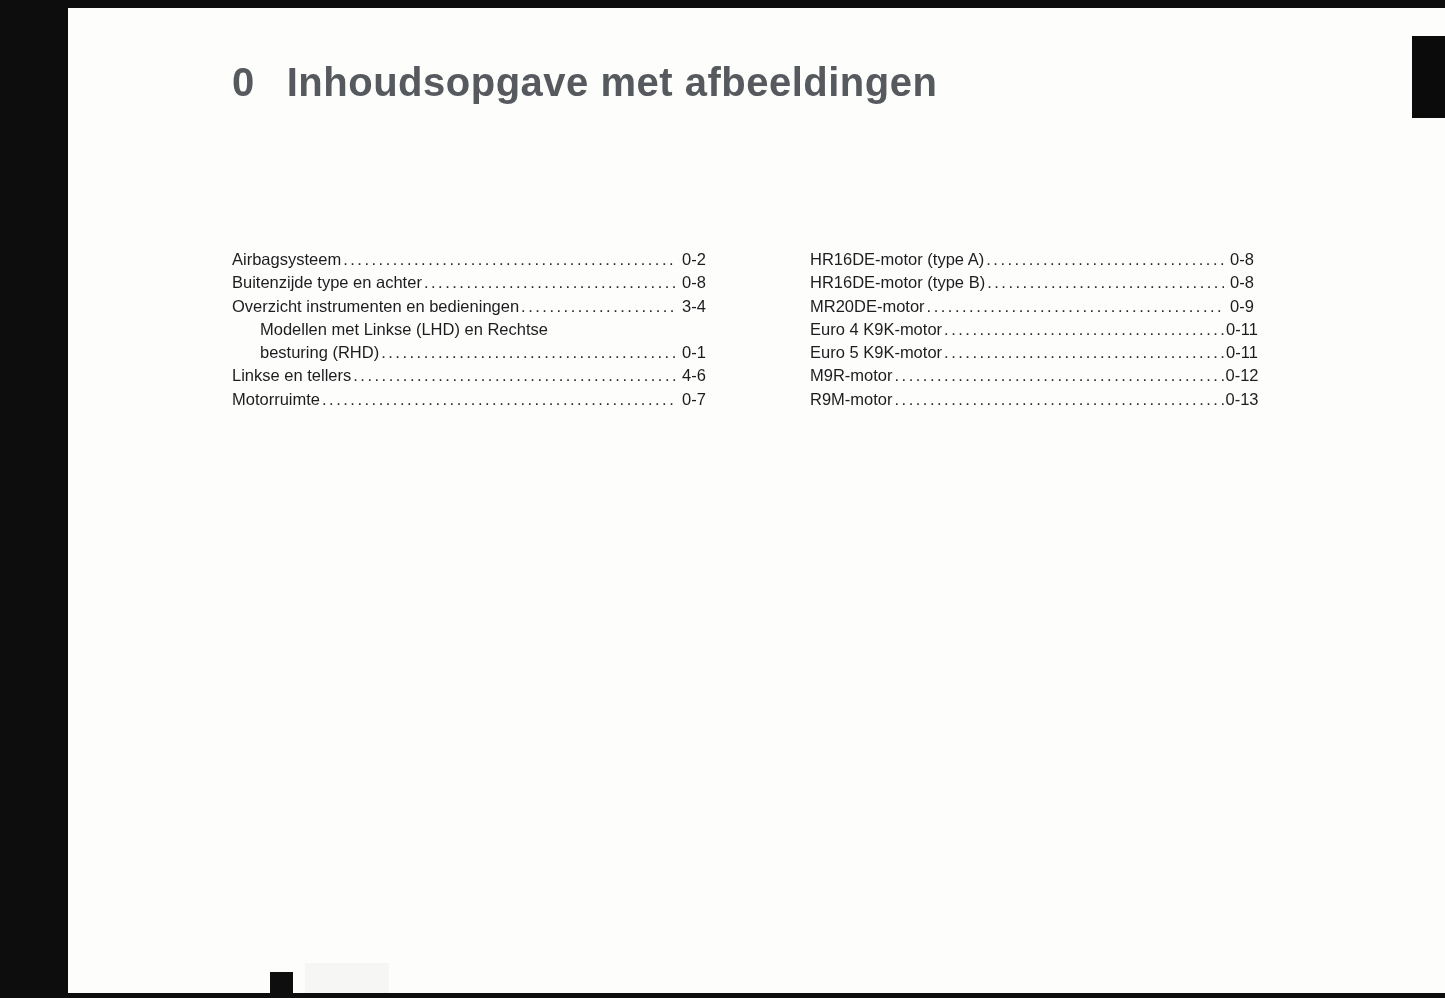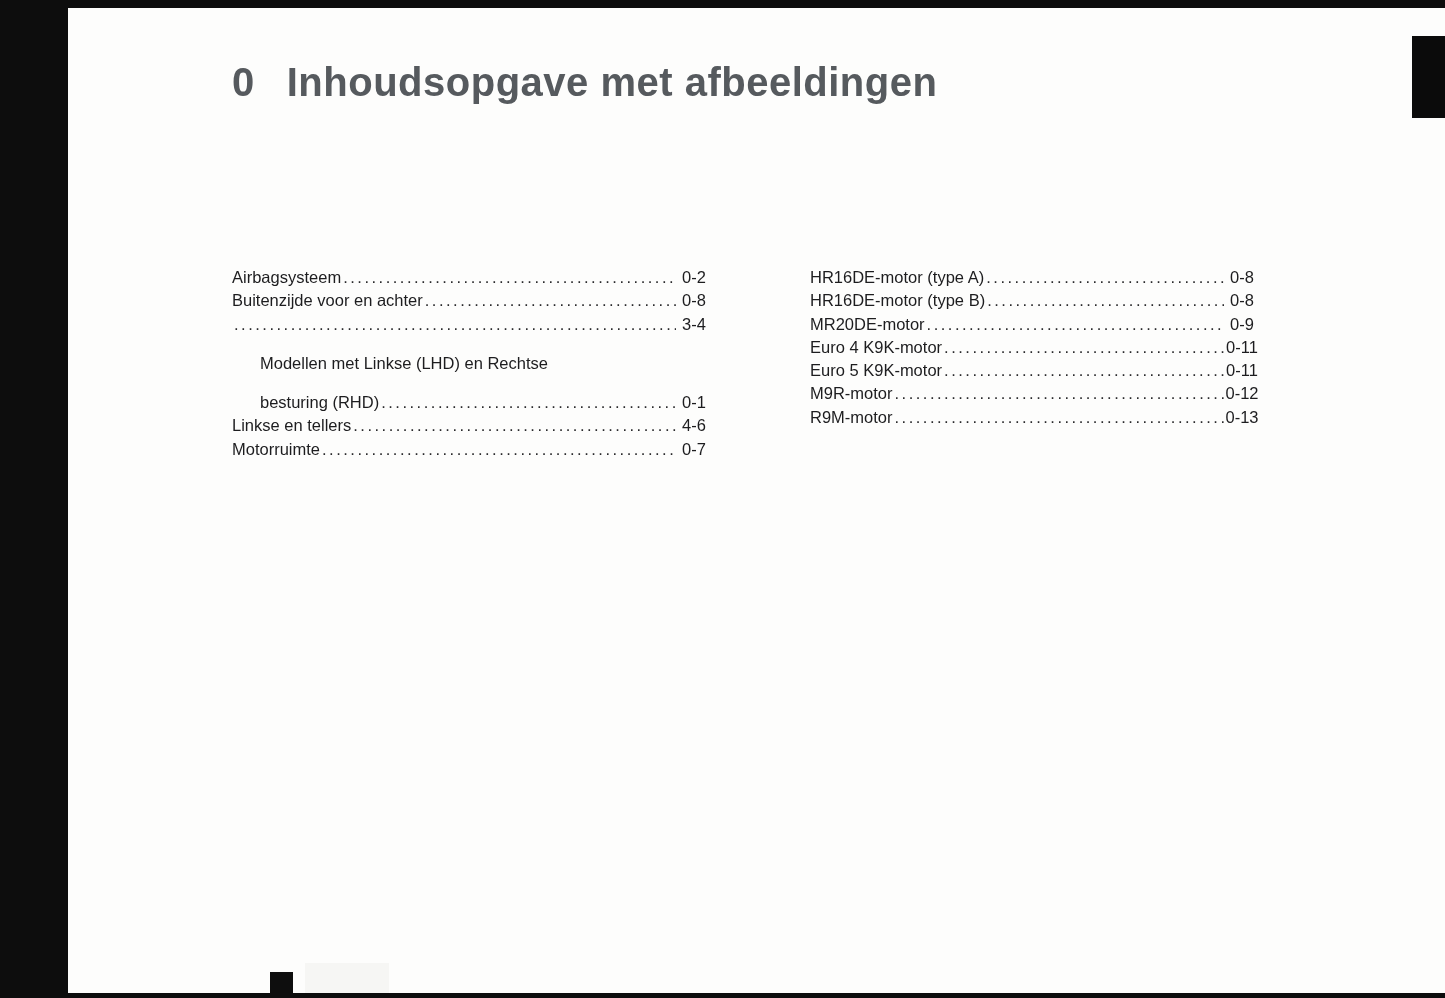--- a/index.html
+++ b/index.html
@@ -35,37 +35,37 @@
     gap: 32px;
     font-size: 40px;
     font-weight: bold;
     color: #565a5e;
     letter-spacing: 0.5px;
     white-space: nowrap;
   }
   .toc {
     position: absolute;
     left: 164px;
-    top: 258px;
+    top: 240px;
     width: 1196px;
     display: flex;
     column-gap: 98px;
     font-size: 16.5px;
     color: #1d1d1f;
   }
   .toc-col { display: flex; flex-direction: column; }
   .toc-col-left  { width: 480px; }
   .toc-col-right { width: 450px; }
   .toc-row {
     display: flex;
     align-items: baseline;
     line-height: 23.3px;
     white-space: nowrap;
   }
-  .toc-row.indent { padding-left: 28px; margin-top: 16px; }
+  .toc-row.indent { padding-left: 28px; }
   .toc-label { flex: none; }
   .dots {
     flex: 1;
     overflow: hidden;
     letter-spacing: 2.5px;
     padding: 0 3px 0 2px;
     color: #2a2a2c;
   }
   .toc-page {
     flex: none;
@@ -100,25 +100,26 @@
   </h1>
 
   <div class="toc">
     <div class="toc-col toc-col-left" id="toc-left">
         <div class="toc-row">
           <span class="toc-label">Airbagsysteem</span>
           <span class="dots">........................................................................................................................................................................................................</span>
           <span class="toc-page">0-2</span>
         </div>
         <div class="toc-row">
-          <span class="toc-label">Buitenzijde voor en achter</span>
+          <span class="toc-label">Buitenzijde type en achter</span>
           <span class="dots">........................................................................................................................................................................................................</span>
           <span class="toc-page">0-8</span>
         </div>
         <div class="toc-row">
+          <span class="toc-label">Overzicht instrumenten en bedieningen</span>
           <span class="dots">........................................................................................................................................................................................................</span>
           <span class="toc-page">3-4</span>
         </div>
         <div class="toc-row indent">
           <span class="toc-label">Modellen met Linkse (LHD) en Rechtse</span>
         </div>
         <div class="toc-row indent">
           <span class="toc-label">besturing (RHD) </span>
           <span class="dots">........................................................................................................................................................................................................</span>
           <span class="toc-page">0-1</span>

